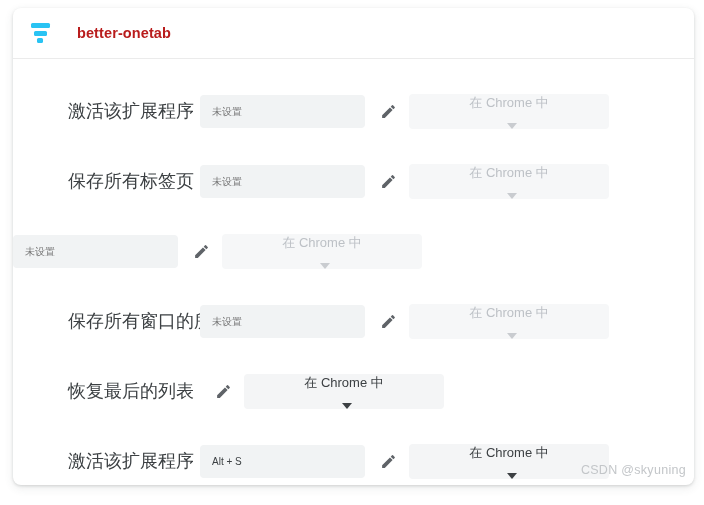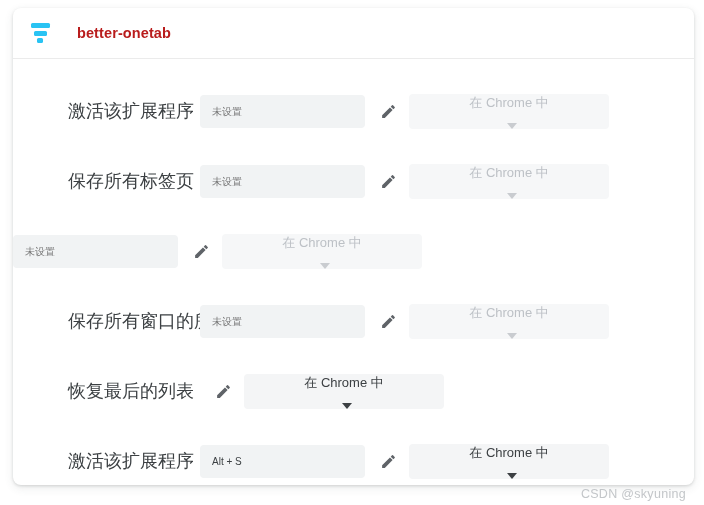--- a/index.html
+++ b/index.html
@@ -149,21 +149,21 @@
     margin-left: 6px;
   }
   .scope-select.disabled .chevron {
     border-top-color: #c9ccd0;
   }
 
   
   #watermark {
     position: absolute;
     right: 18px;
-    bottom: 4px;
+    bottom: 28px;
     font-size: 12.5px;
     color: #c3c6c9;
     letter-spacing: .3px;
     user-select: none;
   }
 </style>
 </head>
 <body>
 
 <div id="shortcuts-card">

